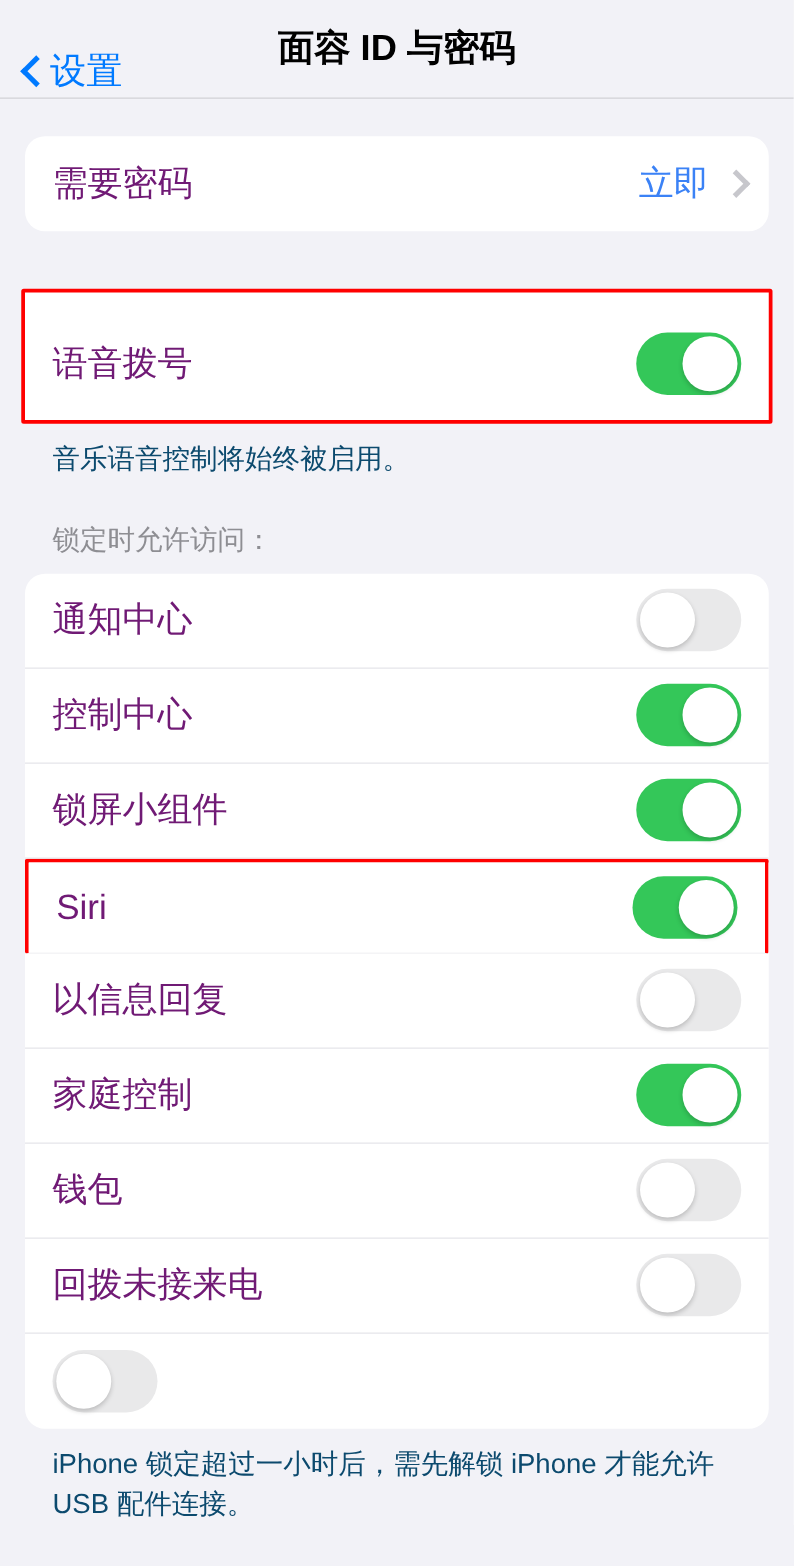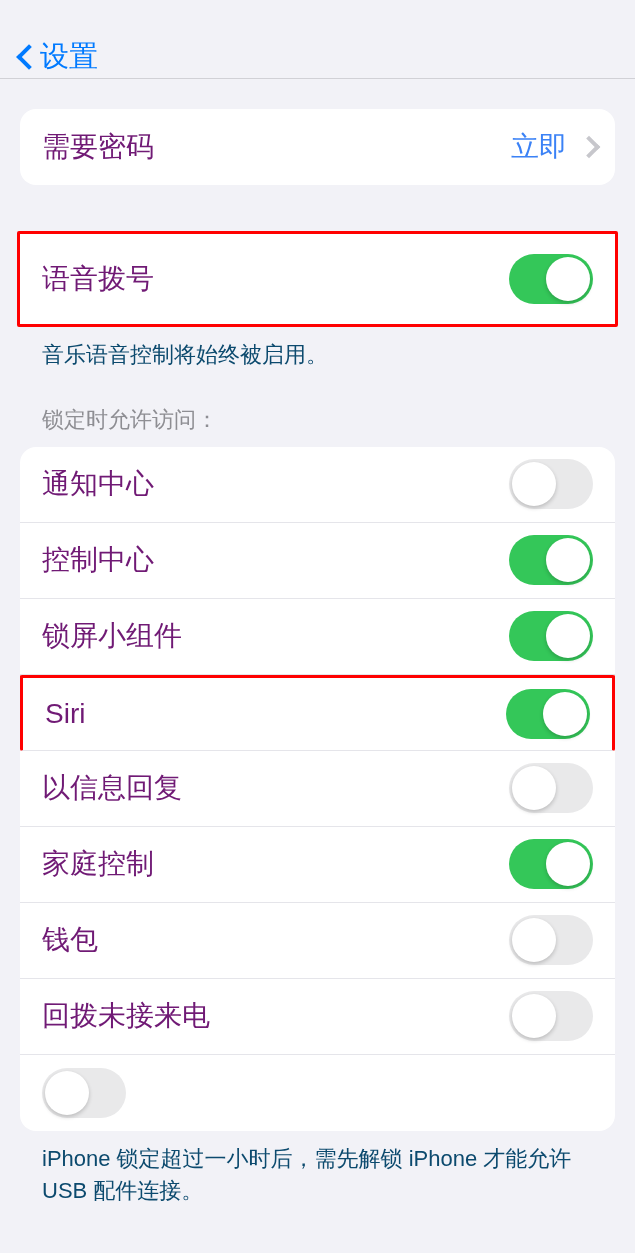--- a/index.html
+++ b/index.html
@@ -137,40 +137,41 @@
     }
   </style>
 </head>
 <body>
 
 <div class="header">
   <div class="back">
     <span class="back-chevron"></span>
     <span>设置</span>
   </div>
+  <div class="header-title">面容 ID 与密码</div>
 </div>
 
 <div class="content">
   <div class="spacer"></div>
 
   <div class="group">
     <div class="row">
       <div class="row-label">需要密码</div>
       <div class="row-right">
         <div class="row-value">立即</div>
         <div class="chevron"></div>
       </div>
     </div>
   </div>
 
   <div style="height:46px;"></div>
 
   <div class="highlight-wrap">
     <div class="group highlight">
-      <div class="row" style="height:90px;">
+      <div class="row" style="height:90px;margin-top:12px;">
         <div class="row-label">语音拨号</div>
         <div class="toggle on">
             <div class="knob"></div>
           </div>
       </div>
     </div>
   </div>
 
   <div class="footer-text">音乐语音控制将始终被启用。</div>
 

